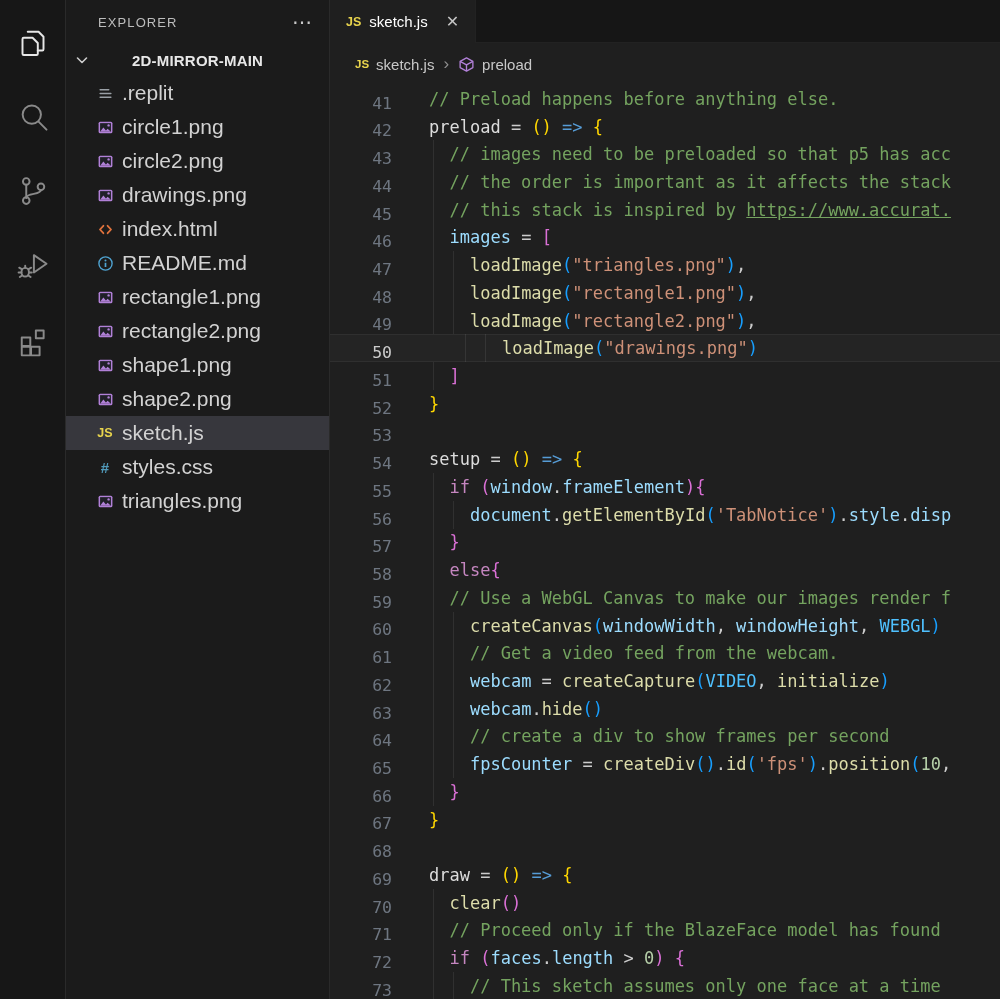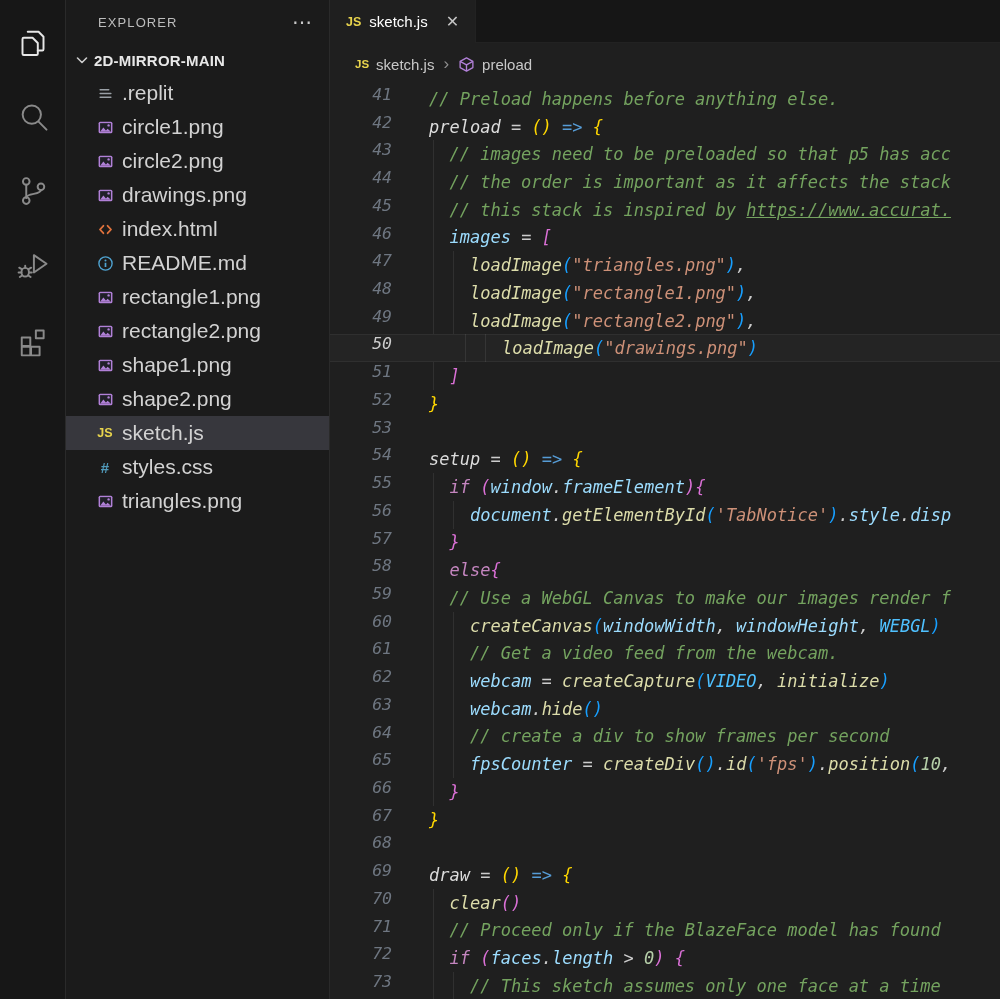--- a/index.html
+++ b/index.html
@@ -18,21 +18,21 @@
   .ab-item svg{width:36px;height:36px;fill:none;stroke:var(--icon-gray,#8a8a8a);stroke-width:1.3;
     stroke-linecap:round;stroke-linejoin:round;}
   .ab-item.active svg{stroke:var(--icon-active,#e7e7e7);}
 
   
   .sidebar{width:264px;flex:none;background:var(--bg-side);border-right:1px solid var(--border);
     color:#cfcfcf;position:relative;}
   .side-header{height:44px;display:flex;align-items:center;padding:0 16px 0 32px;}
   .side-title{font-size:13px;letter-spacing:1.1px;color:#bdbdbd;flex:1;}
   .side-menu{color:#c9c9c9;font-size:20px;line-height:10px;cursor:pointer;letter-spacing:1px;}
-  .folder-row{height:32px;display:flex;align-items:center;padding-left:8px;cursor:pointer;}
+  .folder-row{height:32px;display:flex;align-items:center;padding-left:8px;cursor:pointer;gap:38px;}
   .folder-row .chev{width:16px;height:16px;margin-right:4px;display:inline-flex;}
   .folder-label{font-size:15px;font-weight:bold;color:#e8e8e8;letter-spacing:.2px;}
   .file-row{height:34px;display:flex;align-items:center;padding-left:30px;cursor:pointer;}
   .file-row.selected{background:var(--selected-row,#37373d);}
   .file-icon{width:18px;height:18px;margin-right:8px;display:inline-flex;align-items:center;justify-content:center;flex:none;}
   .file-icon svg{width:17px;height:17px;}
   .file-label{font-size:21px;color:#d2d2d2;white-space:nowrap;}
 
   .js-badge{font-weight:bold;color:var(--js-badge,#e8d44d);font-family:"Liberation Sans",sans-serif;}
   .css-badge{font-weight:bold;color:var(--css-badge,#519aba);font-size:15px;}
@@ -46,21 +46,21 @@
   .tab-label{font-size:15px;color:#ffffff;margin-right:16px;}
   .tab-close{font-size:16px;color:#c5c5c5;cursor:pointer;padding:0 2px;}
   .breadcrumb{height:42px;flex:none;display:flex;align-items:center;padding-left:25px;background:var(--bg-editor);}
   .breadcrumb .js-badge{font-size:11.5px;margin-right:7px;}
   .bc-item{font-size:15px;color:#c8c8c8;cursor:pointer;}
   .bc-sep{font-size:17px;color:#8f8f8f;margin:0 9px;}
   .bc-cube{width:17px;height:17px;margin-right:7px;display:inline-flex;}
 
   
   .code{flex:1;overflow:hidden;font-family:"DejaVu Sans Mono","Liberation Mono",monospace;font-size:17px;}
-  .code-line{display:flex;height:27.72px;align-items:flex-start;font-style:italic;}
+  .code-line{display:flex;height:27.72px;align-items:flex-end;}
   .code-line.active{background:var(--current-line,#242424);
     box-shadow:inset 0 1px 0 rgba(255,255,255,.05), inset 0 -1px 0 rgba(255,255,255,.05);gap:32px;}
   .ln{width:62px;flex:none;text-align:right;color:var(--line-number,#6e7681);font-size:16.5px;}
   .code-line.active .ln{color:var(--line-number-active,#cccccc);}
   .lt{margin-left:37px;position:relative;white-space:pre;height:100%;display:flex;align-items:center;}
   .guide{position:absolute;top:0;bottom:0;width:1px;background:rgba(255,255,255,.08);}
   .c-cm{color:var(--comment,#74a35f);}
   .c-lk{color:var(--comment,#74a35f);text-decoration:underline;}
   .c-fg{color:var(--fg,#cccccc);}
   .c-dc{color:var(--decl,#dcdcdc);}

